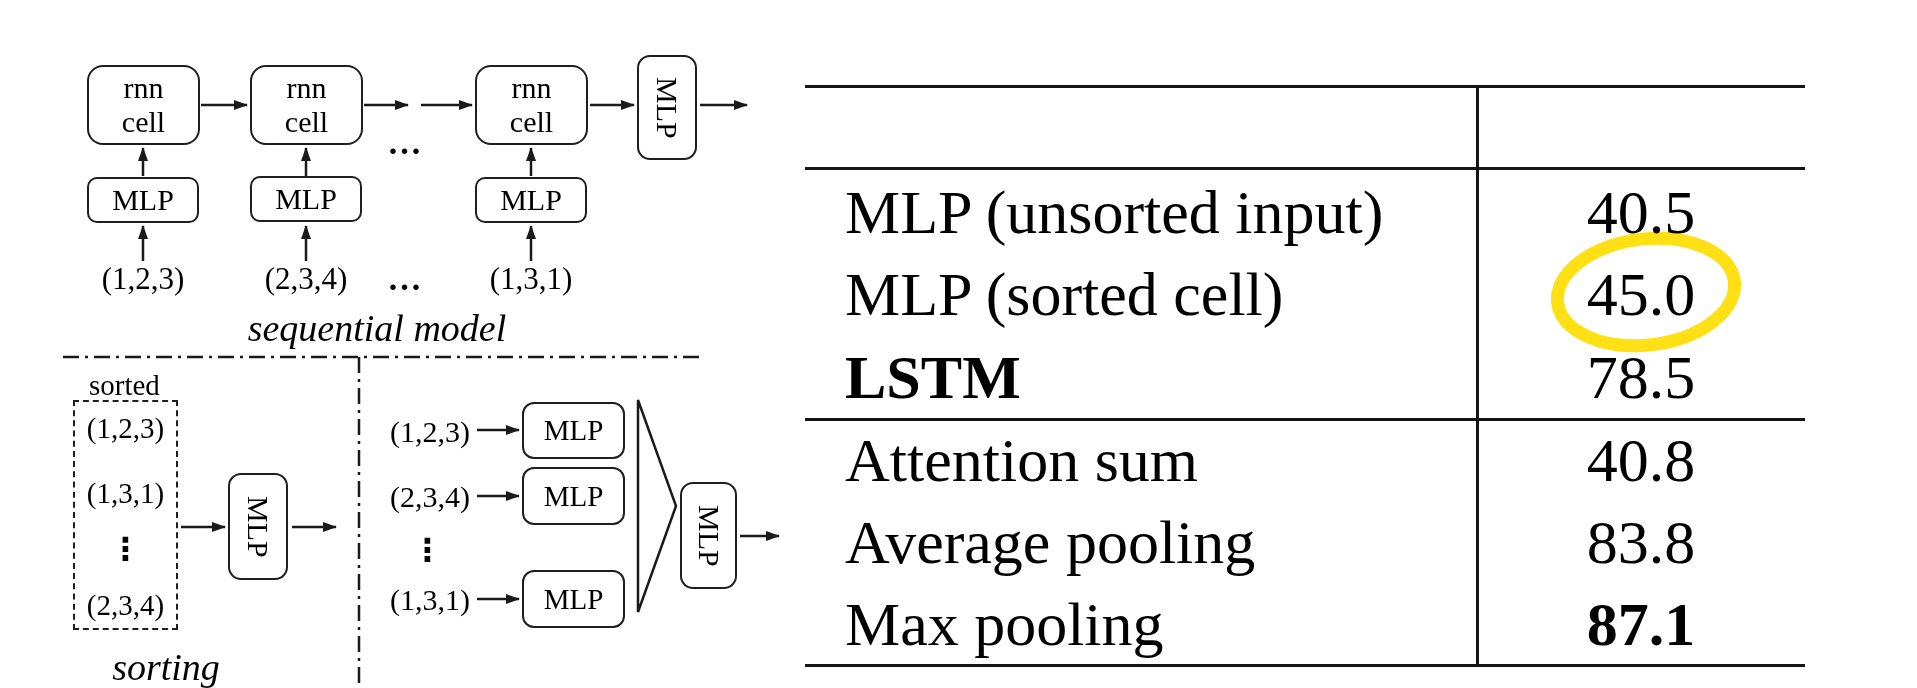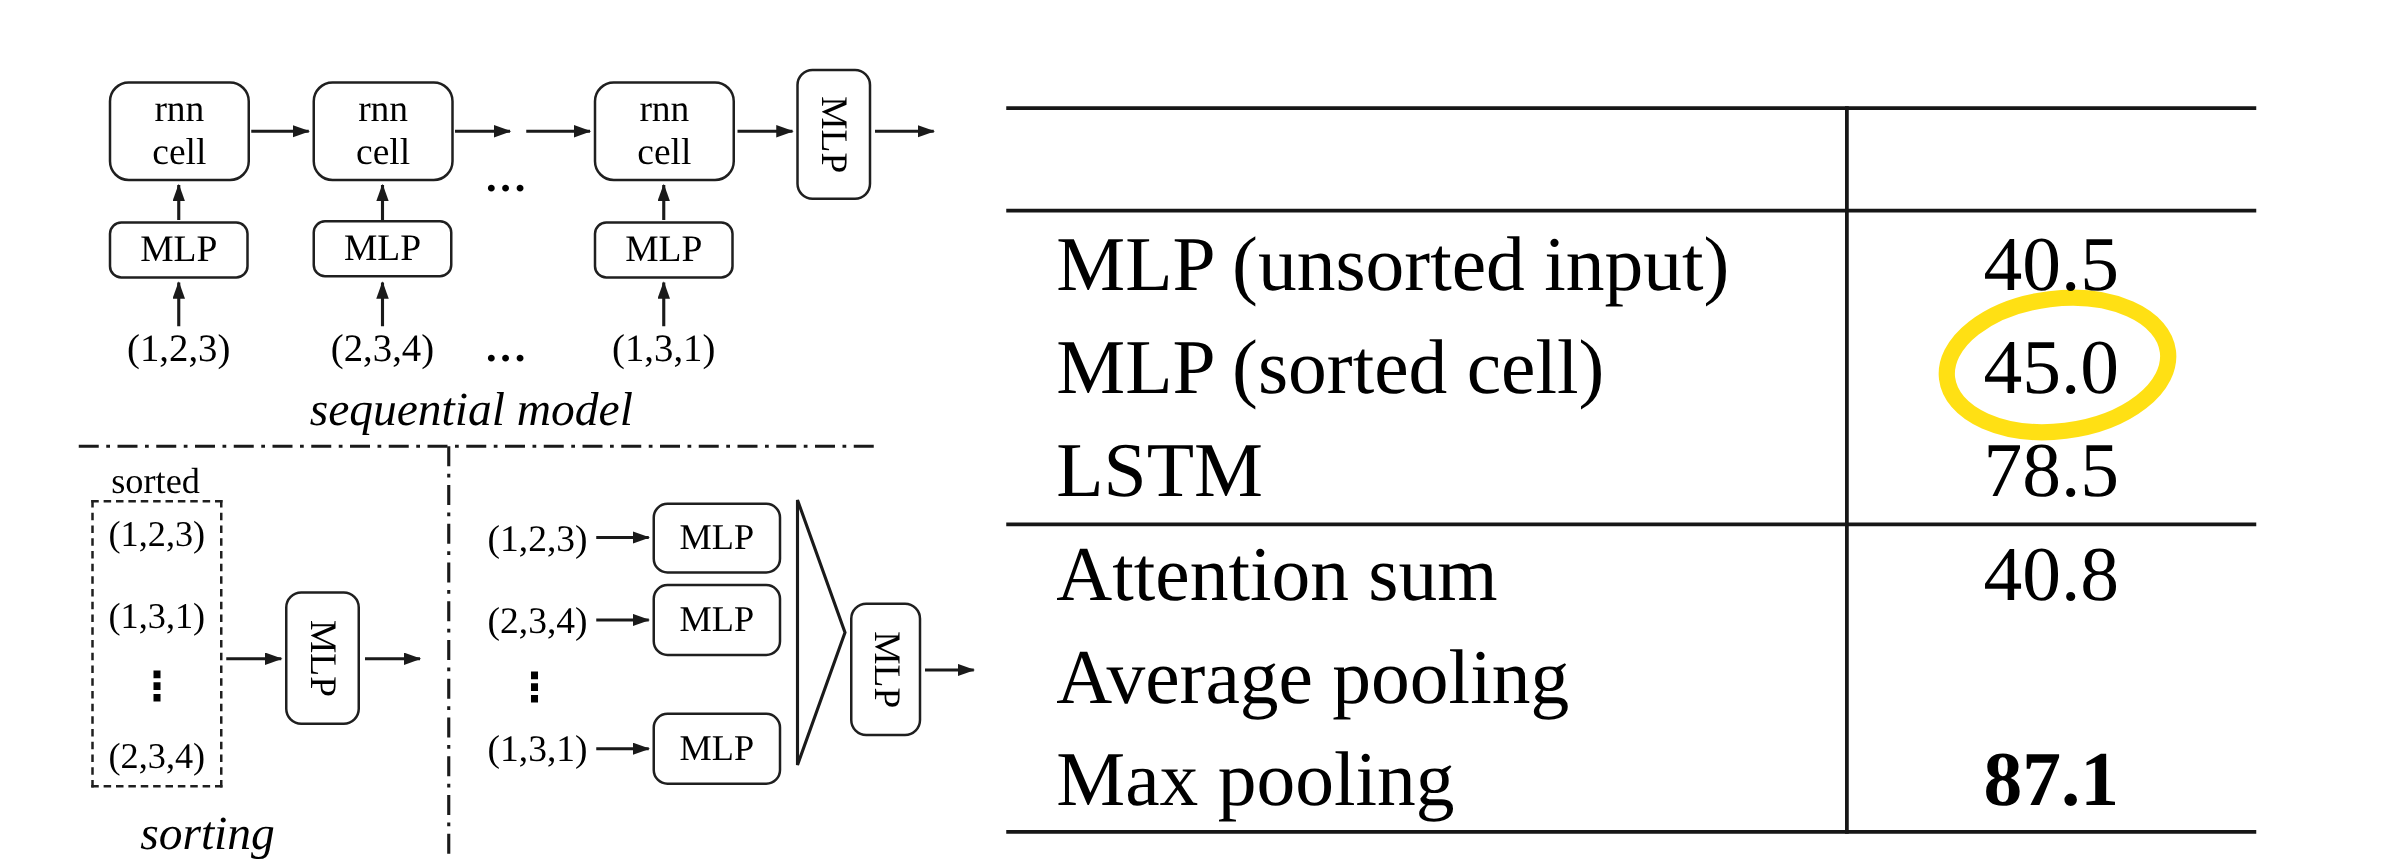--- a/index.html
+++ b/index.html
@@ -156,27 +156,28 @@
   <div class="rule" style="left:805px;top:664px;width:1000px;height:3px;"></div>
   <div class="rule" style="left:1476px;top:85px;width:3px;height:582px;"></div>
 
 
   <div class="trow tlabel" style="top:178px;">MLP (unsorted input)</div>
   <div class="trow tval" style="top:178px;">40.5</div>
 
   <div class="trow tlabel" style="top:260px;">MLP (sorted cell)</div>
   <div class="trow tval" style="top:260px;">45.0</div>
 
-  <div class="trow tlabel" style="top:343px;">LSTM</div>
+  <div class="trow tlabel" style="top:343px;font-weight:bold;">LSTM</div>
   <div class="trow tval" style="top:343px;">78.5</div>
 
   <div class="trow tlabel" style="top:426px;">Attention sum</div>
   <div class="trow tval" style="top:426px;">40.8</div>
 
   <div class="trow tlabel" style="top:508px;">Average pooling</div>
+  <div class="trow tval" style="top:508px;">83.8</div>
 
   <div class="trow tlabel" style="top:590px;">Max pooling</div>
   <div class="trow tval bold" style="top:590px;">87.1</div>
 
   <svg id="highlight-layer" width="1917" height="688" viewBox="0 0 1917 688">
     <ellipse cx="1646" cy="292" rx="89" ry="53" fill="none" stroke="#FFDD00" stroke-width="13" stroke-linecap="round" transform="rotate(-7 1646 292)" opacity="0.92"></ellipse>
   </svg>
 
 </div>
 

